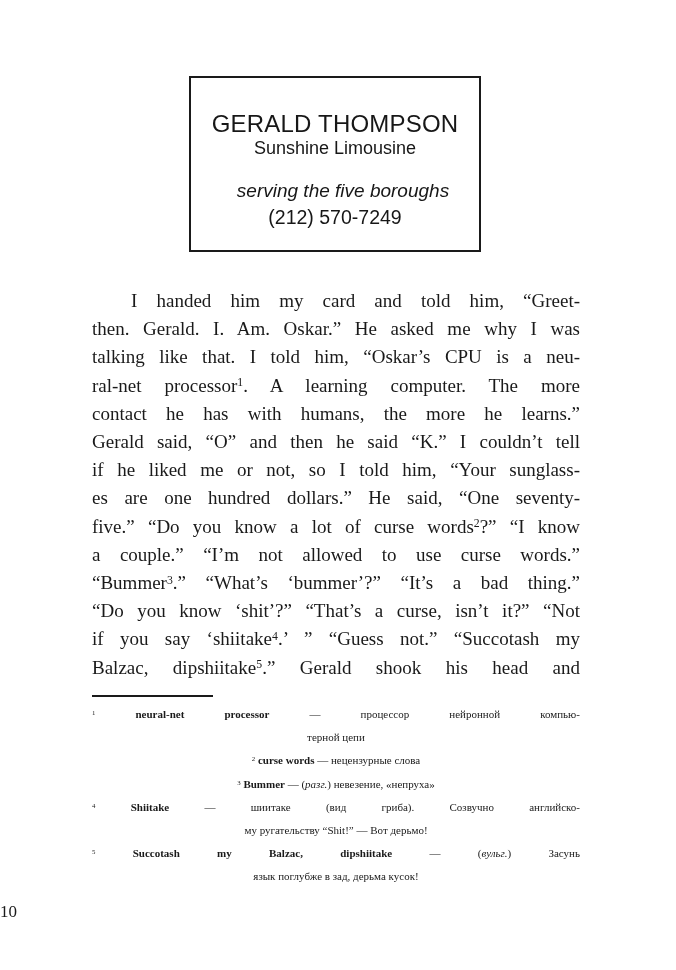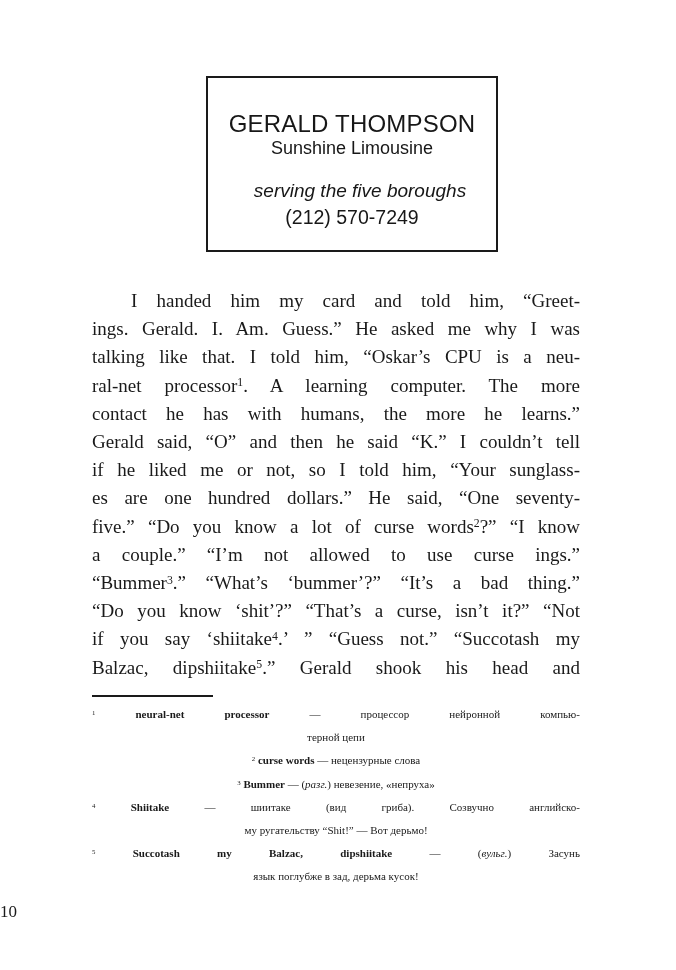--- a/index.html
+++ b/index.html
@@ -10,21 +10,21 @@
     margin: 0 auto;
     background: #ffffff;
     color: #1a1a1a;
     font-family: "Liberation Serif", serif;
     overflow: hidden;
   }
 
   
   .card {
     position: absolute;
-    left: 206px;
+    left: 189px;
     top: 76px;
     width: 292px;
     height: 176px;
     box-sizing: border-box;
     border: 2px solid #1a1a1a;
     text-align: center;
     font-family: "Liberation Sans", sans-serif;
     color: #171717;
   }
   .card-name    { margin-top: 32px; font-size: 24px; line-height: 27px; letter-spacing: 0.2px; }
@@ -92,29 +92,29 @@
 
   <div class="card">
     <div class="card-name">GERALD THOMPSON</div>
     <div class="card-company">Sunshine Limousine</div>
     <div class="card-tagline">serving the five boroughs</div>
     <div class="card-phone">(212) 570-7249</div>
   </div>
 
   <div class="body-block">
       <div class="tline just indent"><span>I handed him my card and told him, “Greet-</span></div>
-      <div class="tline just"><span>ings. Gerald. I. Am. Guess.” He asked me why I was</span></div>
+      <div class="tline just"><span>then. Gerald. I. Am. Oskar.” He asked me why I was</span></div>
       <div class="tline just"><span>talking like that. I told him, “Oskar’s CPU is a neu-</span></div>
       <div class="tline just"><span>ral-net processor</span><sup>1</sup><span>. A learning computer. The more</span></div>
       <div class="tline just"><span>contact he has with humans, the more he learns.”</span></div>
       <div class="tline just"><span>Gerald said, “O” and then he said “K.” I couldn’t tell</span></div>
       <div class="tline just"><span>if he liked me or not, so I told him, “Your sunglass-</span></div>
       <div class="tline just"><span>es are one hundred dollars.” He said, “One seventy-</span></div>
       <div class="tline just"><span>five.” “Do you know a lot of curse words</span><sup>2</sup><span>?” “I know</span></div>
-      <div class="tline just"><span>a couple.” “I’m not allowed to use curse ings.”</span></div>
+      <div class="tline just"><span>a couple.” “I’m not allowed to use curse words.”</span></div>
       <div class="tline just"><span>“Bummer</span><sup>3</sup><span>.” “What’s ‘bummer’?” “It’s a bad thing.”</span></div>
       <div class="tline just"><span>“Do you know ‘shit’?” “That’s a curse, isn’t it?” “Not</span></div>
       <div class="tline just"><span>if you say ‘shiitake</span><sup>4</sup><span>.’ ” “Guess not.” “Succotash my</span></div>
       <div class="tline just"><span>Balzac, dipshiitake</span><sup>5</sup><span>.” Gerald shook his head and</span></div>
     </div>
 
   <div class="fn-rule"></div>
 
   <div class="fn-block">
       <div class="tline just"><sup>1</sup><span> </span><span class="b">neural-net processor</span><span> — процессор нейронной компью-</span></div>

